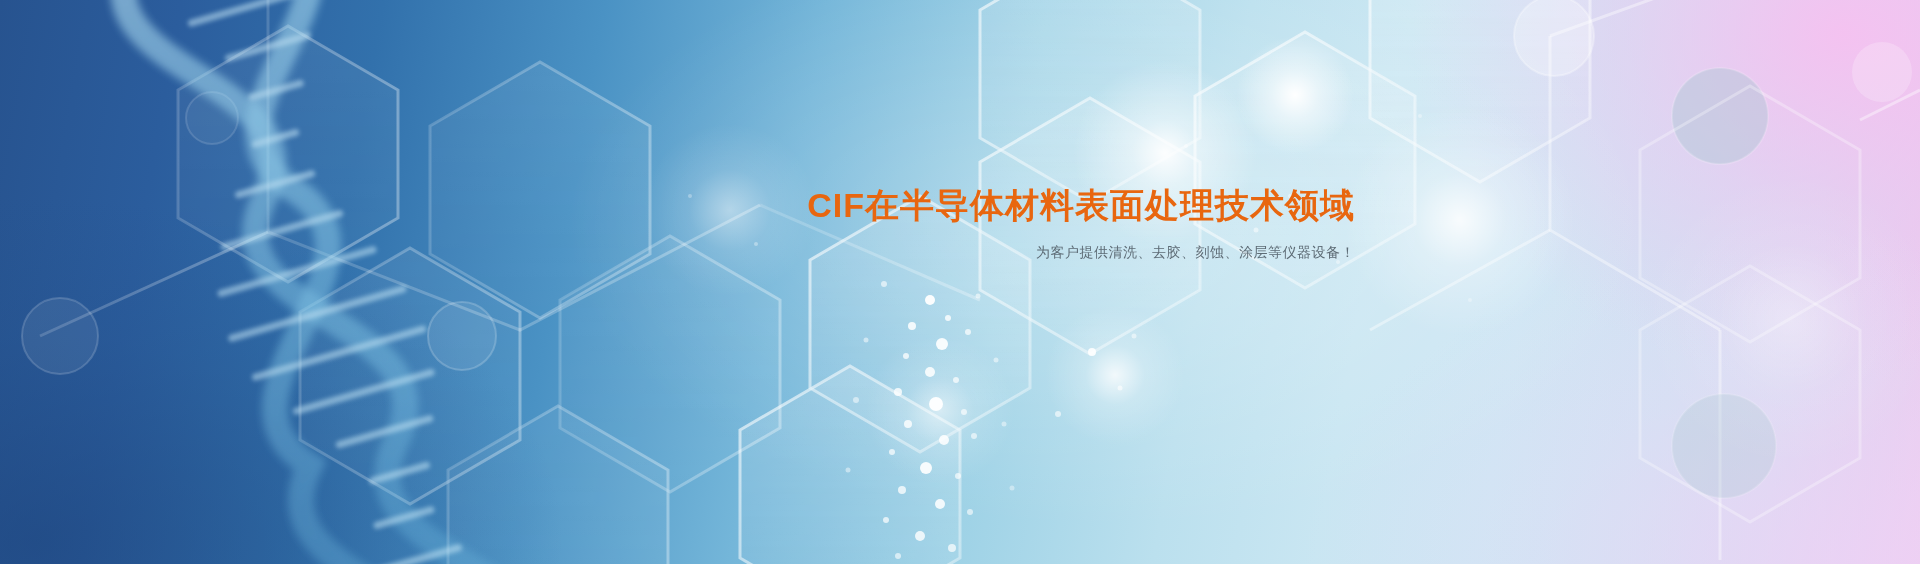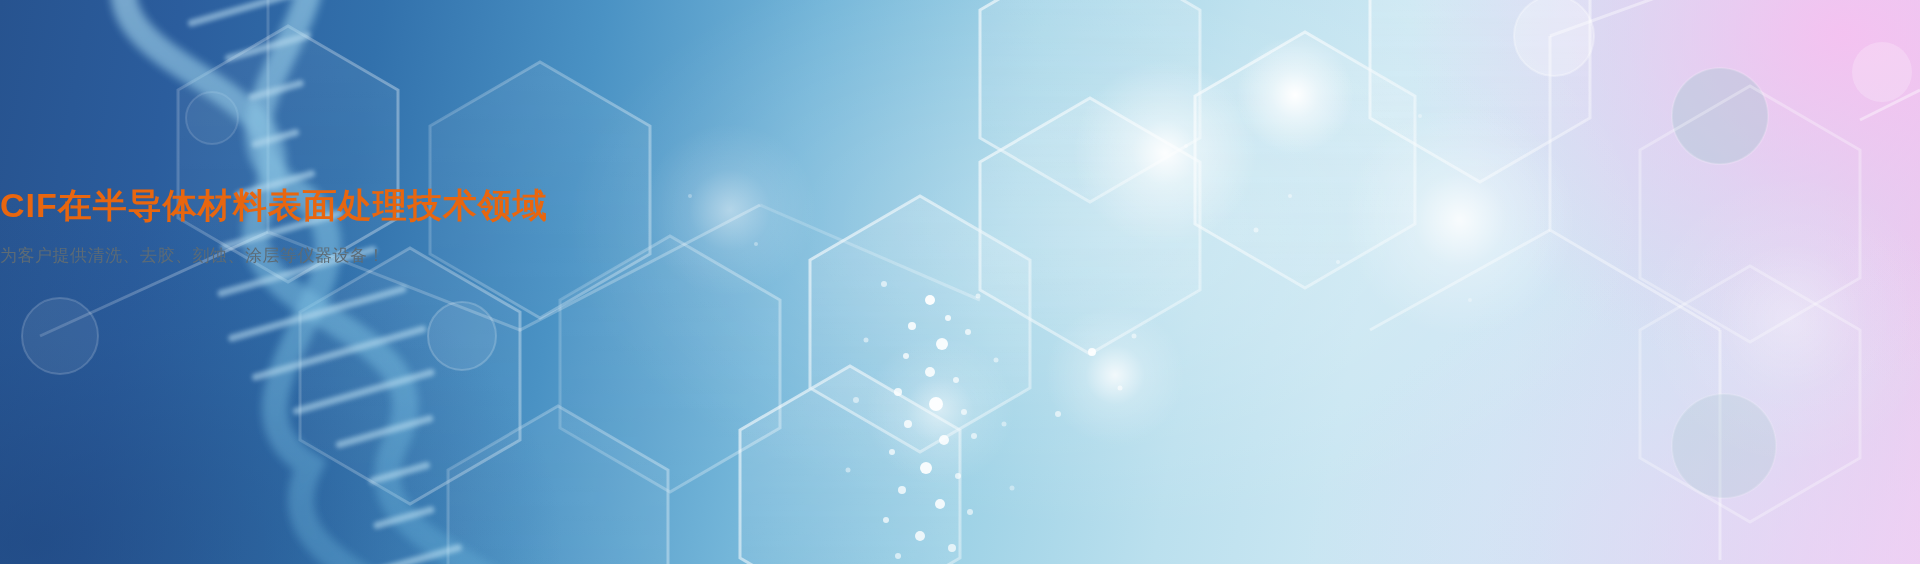--- a/index.html
+++ b/index.html
@@ -86,33 +86,34 @@
        background:radial-gradient(circle, rgba(255,255,255,.55) 0%, rgba(255,255,255,.15) 30%, rgba(255,255,255,0) 66%); }
 
   
   .particles{ position:absolute; inset:0; }
 
   
   .text-block{
     position:absolute;
     left:0; top:184px;
     width:1355px;
-    text-align:left;
+    text-align:right;
+    padding-left:16px;
   }
   .headline{
     font-size:34px;
     font-weight:700;
     letter-spacing:1px;
     line-height:1.25;
     color:#e8660f;
     white-space:nowrap;
   }
   .subline{
     margin-top:17px;
-    font-size:17px;
+    font-size:14px;
     font-weight:400;
     letter-spacing:.5px;
     color:#5d6b75;
     white-space:nowrap;
   }
 </style>
 </head>
 <body>
 
 <div class="banner">

